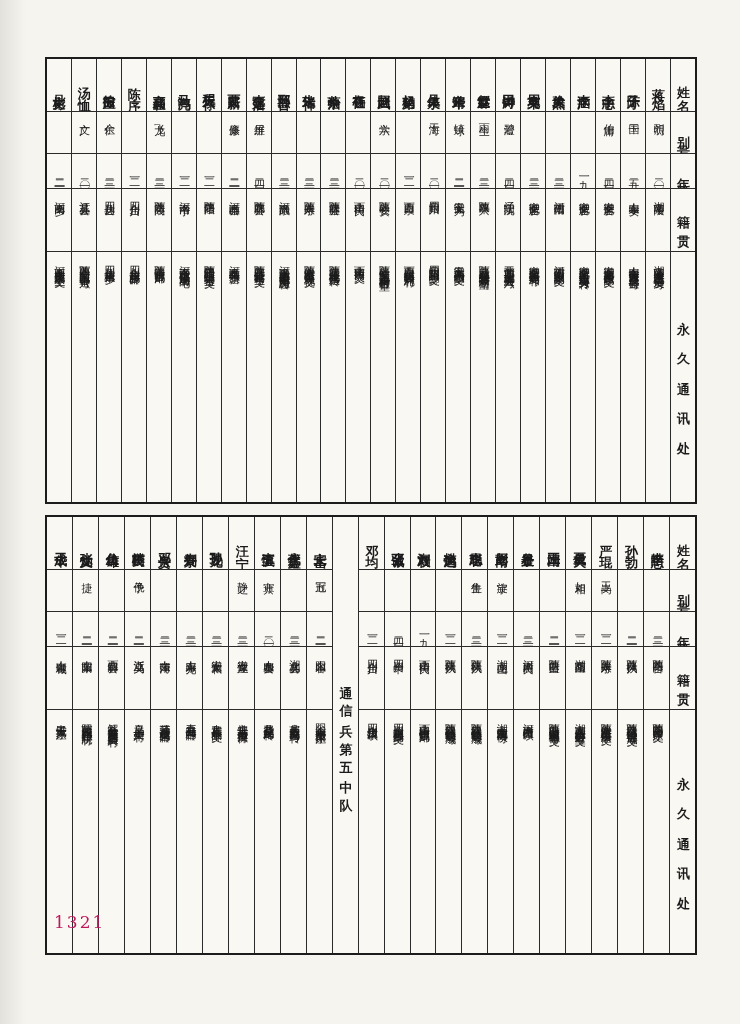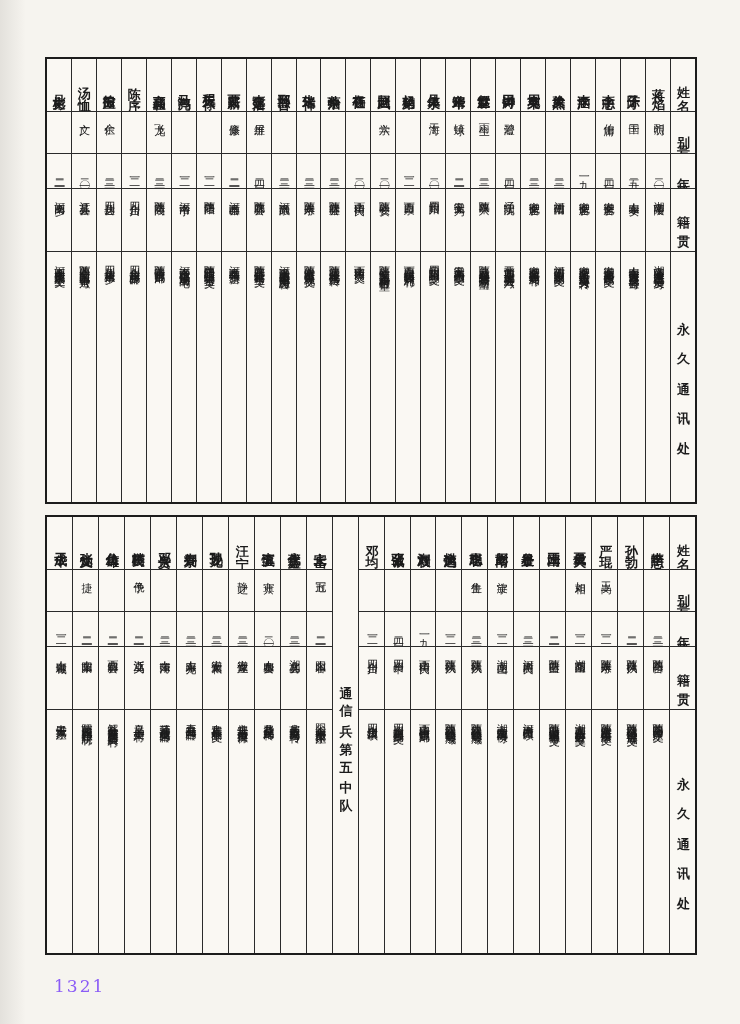--- a/index.html
+++ b/index.html
@@ -54,23 +54,23 @@
   .hdr.r1 { letter-spacing:9px;  padding-top:5px; }
   .hdr.r2 { letter-spacing:5px;  padding-top:3px; }
   .hdr.r3 { letter-spacing:19px; padding-top:10px; }
   .hdr.r4 { letter-spacing:30px; padding-top:18px; }
   .section-cell {
     flex:1; border-bottom:none;
     font-weight:bold; font-size:13px; text-align:center;
     letter-spacing:19px; padding-top:12px;
   }
   .page-num {
-    position:absolute; left:54px; top:976px;
+    position:absolute; left:54px; top:912px;
     font-family:"DejaVu Serif", serif;
-    font-size:17px; color:#8b5cf6; letter-spacing:2px;
+    font-size:17px; color:#be185d; letter-spacing:2px;
   }
 </style>
 </head>
 <body>
 
 <div class="page">
   <div class="dir-table" id="table-0">
       <div class="col">
         <div class="cell hdr r0">姓名</div>
         <div class="cell hdr r1">别号</div>

